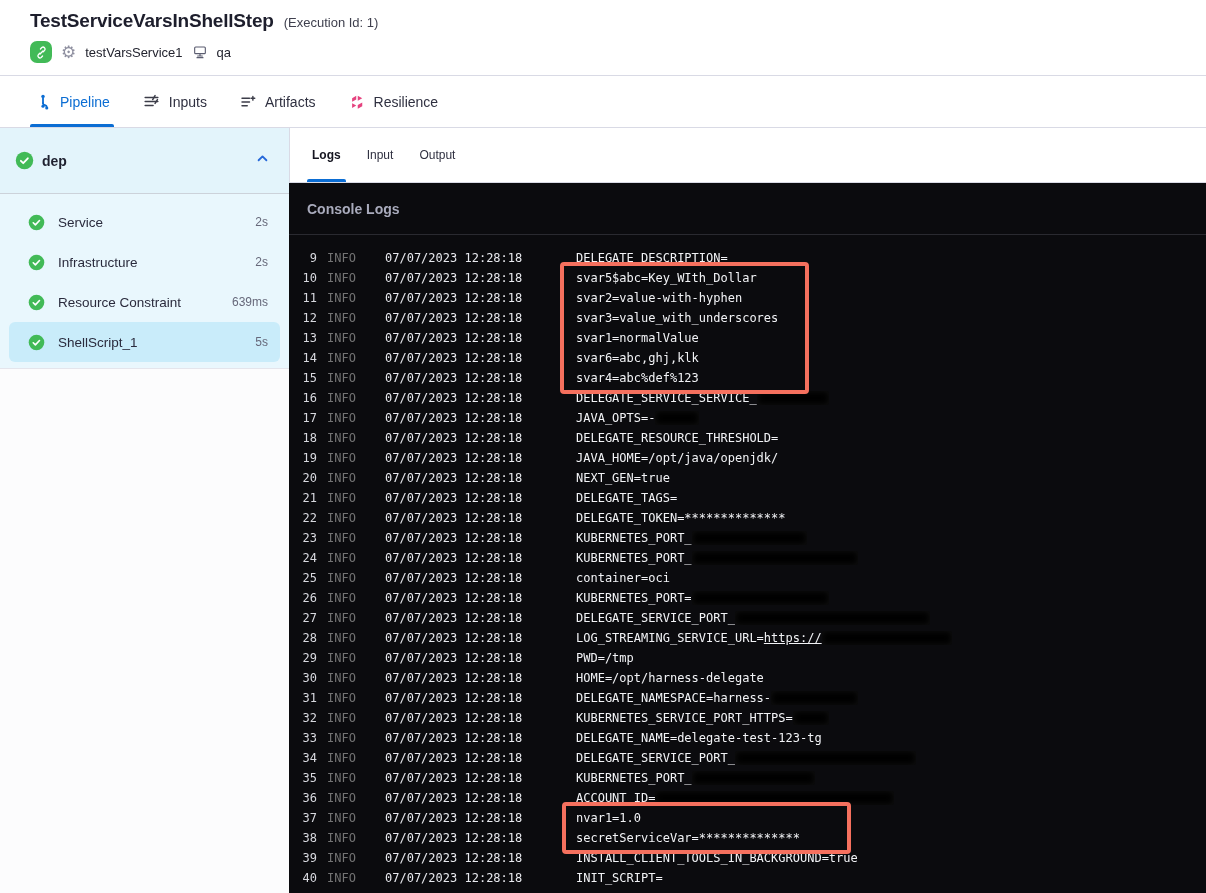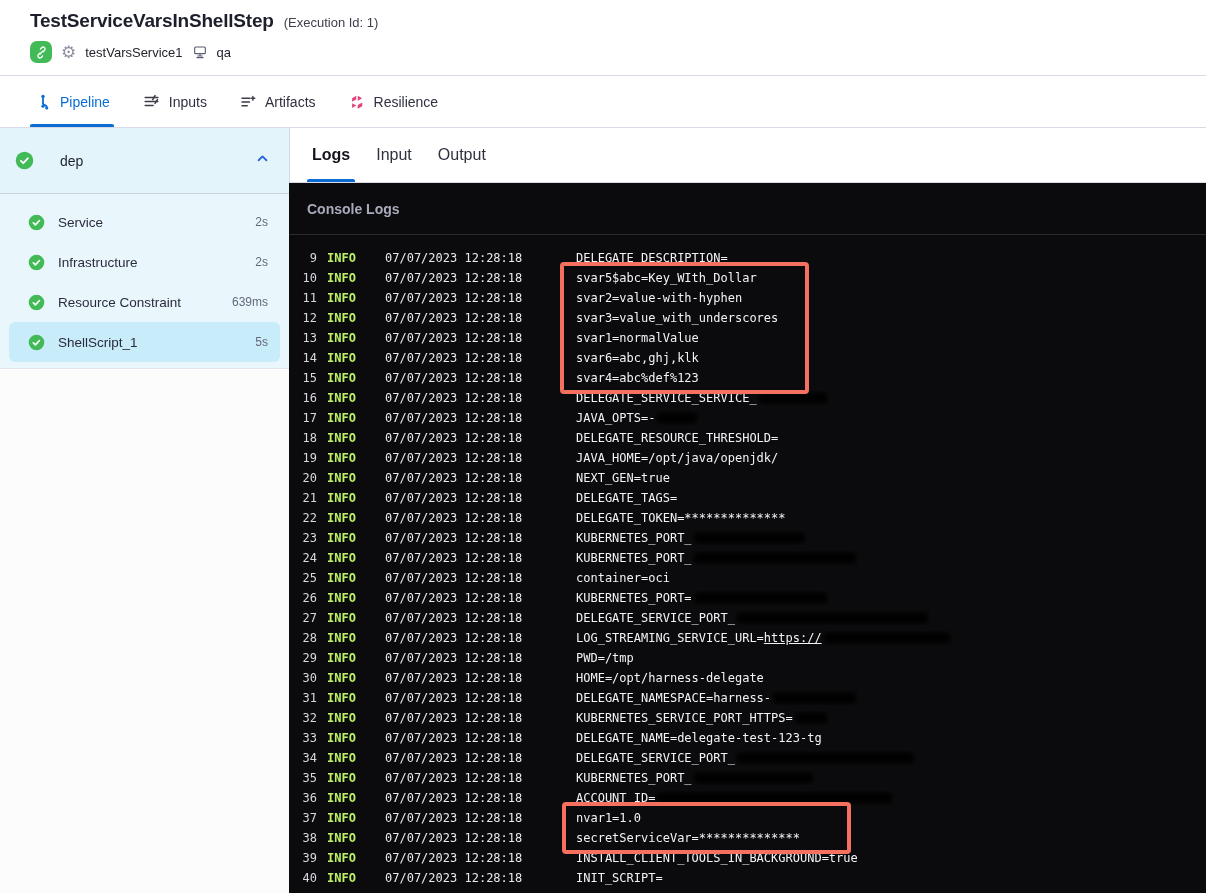--- a/index.html
+++ b/index.html
@@ -27,43 +27,43 @@
   
   .main { flex:1; display:flex; min-height:0; }
 
   
   .sidebar { width:289px; flex:0 0 289px; display:flex; flex-direction:column; background:#fff; }
   .stage-header { height:55px; border-bottom:1px solid #d9dae5; display:flex; align-items:center; padding:0 14px 0 18px; background:#fff; }
   .stage-square { width:16px; height:17px; border-radius:3px; background:#42ba57; }
   .stage-count { margin-left:auto; font-size:13px; color:#696b77; }
   .exec-tree { background:#e9f7fd; }
   .group-row { height:66px; display:flex; align-items:center; padding:0 18px 0 15px; border-bottom:1px solid #ccd2da; background:#e3f4fb; cursor:pointer; }
-  .group-label { margin-left:26px; font-size:14px; color:#1f2130; }
+  .group-label { margin-left:8px; font-size:14px; color:#1f2130;font-weight:bold; }
   .group-chevron { margin-left:auto; }
   .steps { padding:8px 9px 6px 9px; }
   .step-row { height:40px; display:flex; align-items:center; padding:0 12px 0 19px; border-radius:6px; cursor:pointer; }
   .step-row.selected { background:#c9ecfa; }
   .step-label { margin-left:13px; font-size:13.5px; color:#2a2b3d; }
   .step-duration { margin-left:auto; font-size:12px; color:#66687a; }
   .sidebar-rest { flex:1; background:#fcfcfd; border-top:1px solid #e4e5ec; }
 
   
   .content { flex:1; display:flex; flex-direction:column; min-width:0; }
   .logtabs { height:55px; background:#fff; border-bottom:1px solid #d9dae5; border-left:1px solid #d9dae5; display:flex; align-items:stretch; gap:26px; padding-left:22px; flex:0 0 auto; }
-  .logtab { display:flex; align-items:center; font-size:16px; color:#2f3040; position:relative; cursor:pointer; }
+  .logtab { display:flex; align-items:center; font-size:12px; color:#2f3040; position:relative; cursor:pointer; }
   .logtab.active { font-weight:bold; color:#14141f; }
   .logtab.active::after { content:""; position:absolute; left:-5px; right:-5px; bottom:0; height:3px; background:#0b6dd3; border-radius:2px 2px 0 0; }
 
   .console { flex:1; background:#0b0b0e; position:relative; min-height:0; overflow:hidden; }
   .console-header { height:52px; border-bottom:1px solid #2a2a30; display:flex; align-items:center; padding-left:18px; }
   .console-title { font-size:14px; font-weight:bold; color:#a9abbc; }
   .loglines { padding-top:13px; font-family:"DejaVu Sans Mono","Liberation Mono",monospace; font-size:12px; }
   .logrow { display:flex; height:20px; line-height:20px; white-space:pre; }
   .ln  { width:28px; text-align:right; color:#d8d9df; flex:0 0 auto; }
-  .lvl { margin-left:10px; width:32px; color:#bef264; flex:0 0 auto;font-weight:bold; }
+  .lvl { margin-left:10px; width:32px; color:#737373; flex:0 0 auto; }
   .ts  { margin-left:26px; width:141px; color:#e9eaef; flex:0 0 auto; }
   .msg { margin-left:50px; color:#f2f3f6; }
   .msg a.loglink { color:#f2f3f6; text-decoration:underline; }
   .redact { display:inline-block; background:#000; border-radius:2px; height:14px; vertical-align:middle; transform:translateY(-1px); box-shadow:inset 0 0 7px rgba(255,255,255,0.07); }
 
   .hl-box { position:absolute; border:4px solid #f5705e; border-radius:4px; pointer-events:none; }
   .hl-0 { left:271px; width:249px; }
   .hl-1 { left:273px; width:289px; }
 </style>
 </head>

